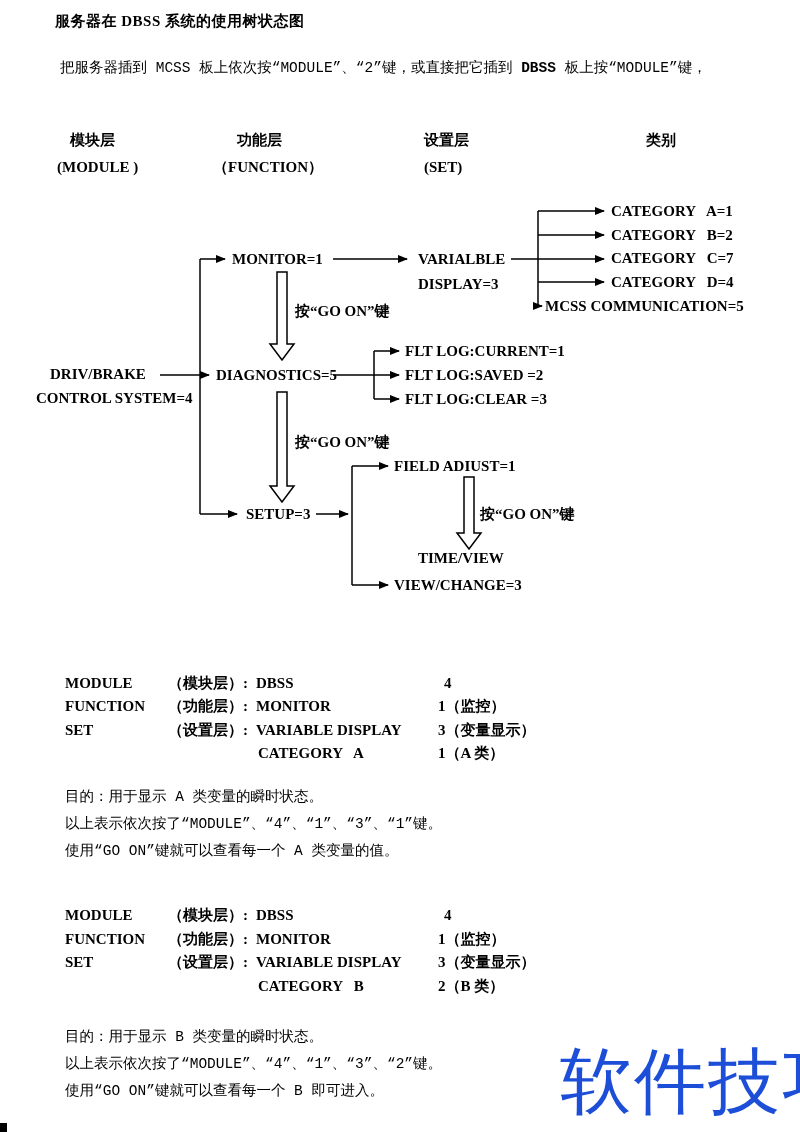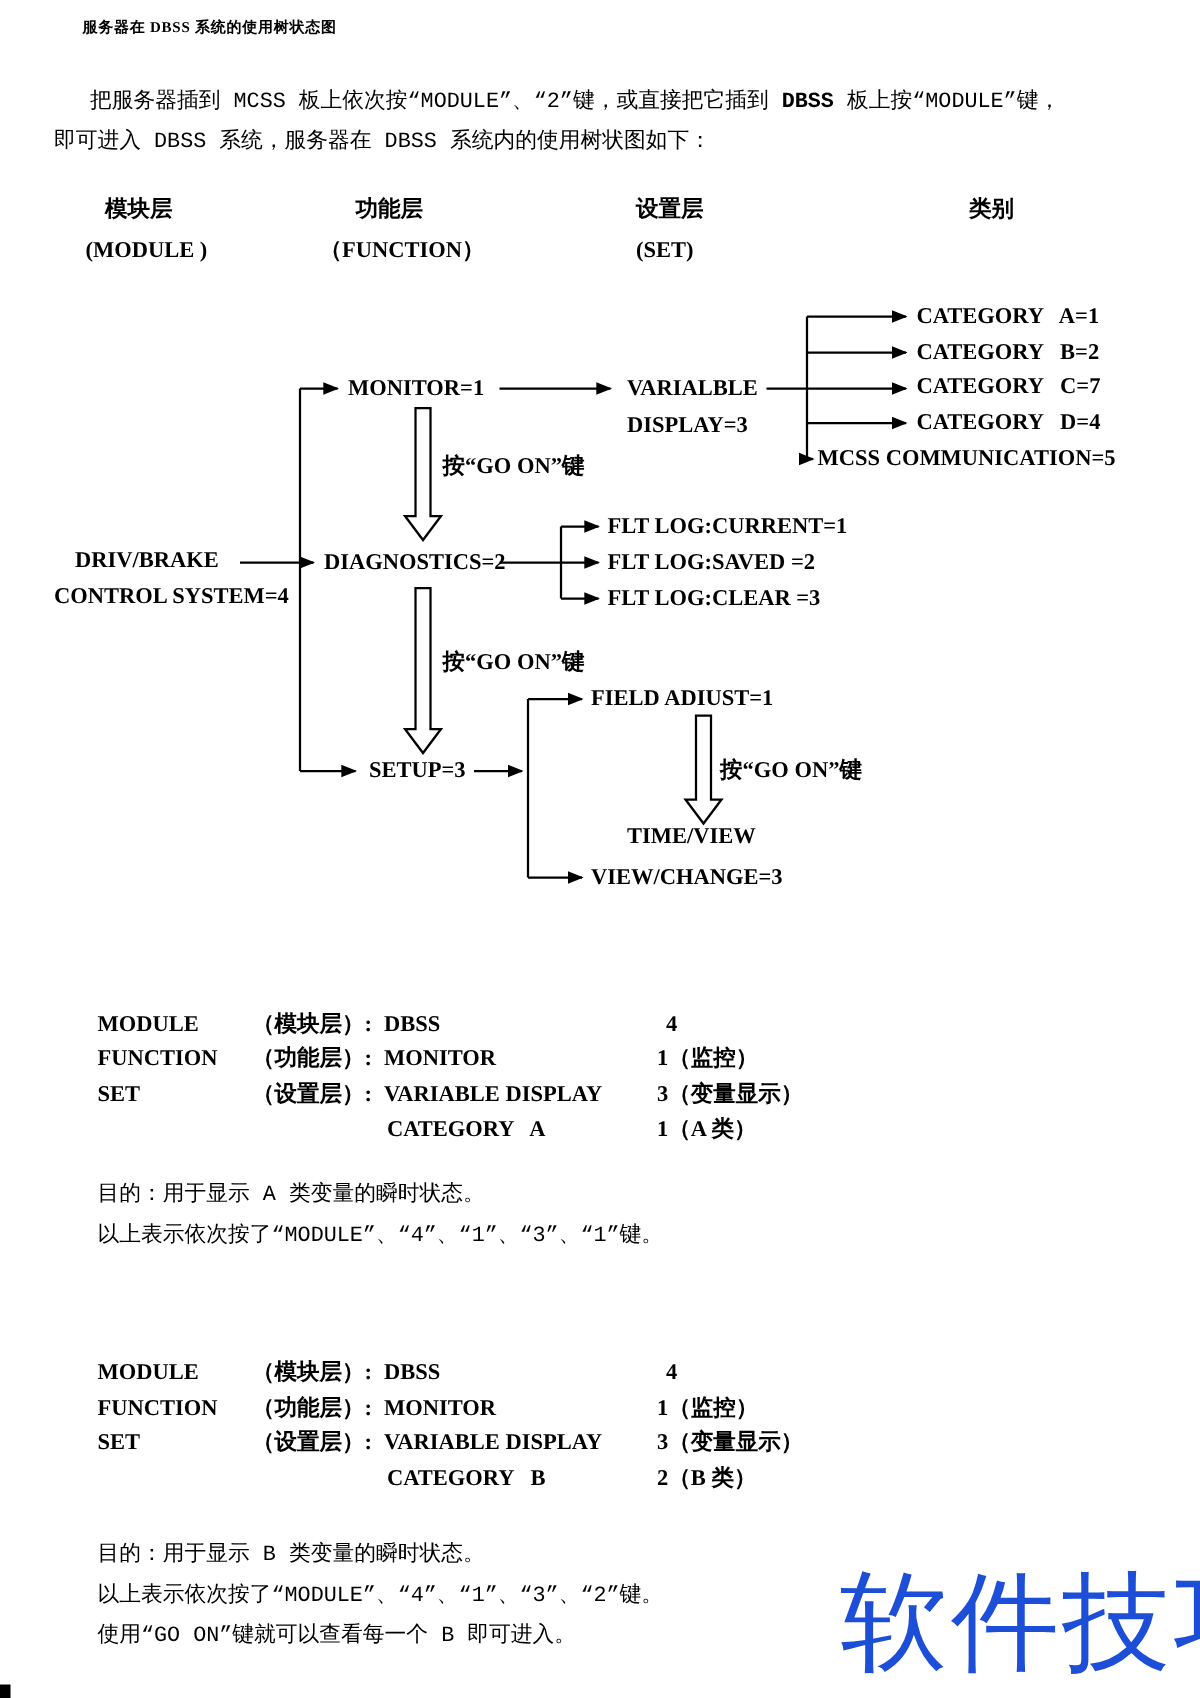--- a/index.html
+++ b/index.html
@@ -5,21 +5,21 @@
   html,body{margin:0;padding:0;background:#ffffff;}
   .page{
     position:relative;width:800px;height:1132px;background:#fff;color:#000;
     font-family:"Liberation Serif","DejaVu Serif",serif;overflow:hidden;
   }
   .wires{position:absolute;left:0;top:0;pointer-events:none;}
   .t{position:absolute;white-space:pre;line-height:1.15;}
   .b{font-weight:bold;}
   .s15{font-size:15px;}
   .s14{font-size:14.5px;font-family:Liberation Mono, monospace;}
-  .title{font-size:10px;font-weight:bold;letter-spacing:.5px;}
+  .title{font-size:15px;font-weight:bold;letter-spacing:.5px;}
   .wm{
     position:absolute;font-family:"Liberation Sans","DejaVu Sans",sans-serif;
     font-size:72px;color:#1d4ed8;letter-spacing:2px;white-space:pre;
   }
   .artifact{position:absolute;background:#000;}
   svg line{stroke:#000;stroke-width:1.5;}
   svg polygon.block{fill:#fff;stroke:#000;stroke-width:1.5;}
 </style>
 </head>
 <body>
@@ -53,42 +53,41 @@
     <line x1="352" y1="466" x2="352" y2="585"></line>
     <line x1="352" y1="466" x2="388" y2="466" marker-end="url(#ah)"></line>
     <line x1="352" y1="585" x2="388" y2="585" marker-end="url(#ah)"></line>
     <polygon class="block" points="277,272 287,272 287,344 294,344 282,360 270,344 277,344"></polygon>
     <polygon class="block" points="277,392 287,392 287,486 294,486 282,502 270,486 277,486"></polygon>
     <polygon class="block" points="464,477 474,477 474,533 481,533 469,549 457,533 464,533"></polygon>
   </svg>
 
   <div class="t title" style="left:55px;top:13px">服务器在 DBSS 系统的使用树状态图</div>
   <div class="t s14" style="left:60px;top:60px"><span>把服务器插到 MCSS 板上依次按“MODULE”、“2”键，或直接把它插到 </span><b>DBSS</b><span> 板上按“MODULE”键，</span></div>
-  <div class="t s14" style="left:36px;top:87px">即可进入 DBSS 系统，服务器在 DBSS 系统内的使用树状图如下：</div>
 
   <div class="t s15 b" style="left:70px;top:132px">模块层</div>
   <div class="t s15 b" style="left:57px;top:159px">(MODULE )</div>
   <div class="t s15 b" style="left:237px;top:132px">功能层</div>
   <div class="t s15 b" style="left:213px;top:159px">（FUNCTION）</div>
   <div class="t s15 b" style="left:424px;top:132px">设置层</div>
   <div class="t s15 b" style="left:424px;top:159px">(SET)</div>
   <div class="t s15 b" style="left:646px;top:132px">类别</div>
 
   <div class="t s15 b" style="left:50px;top:366px">DRIV/BRAKE</div>
   <div class="t s15 b" style="left:36px;top:390px">CONTROL SYSTEM=4</div>
   <div class="t s15 b" style="left:232px;top:251px">MONITOR=1</div>
   <div class="t s15 b" style="left:418px;top:251px">VARIALBLE</div>
   <div class="t s15 b" style="left:418px;top:276px">DISPLAY=3</div>
   <div class="t s15 b" style="left:611px;top:203px">CATEGORY   A=1</div>
   <div class="t s15 b" style="left:611px;top:227px">CATEGORY   B=2</div>
   <div class="t s15 b" style="left:611px;top:250px">CATEGORY   C=7</div>
   <div class="t s15 b" style="left:611px;top:274px">CATEGORY   D=4</div>
   <div class="t s15 b" style="left:545px;top:298px">MCSS COMMUNICATION=5</div>
   <div class="t s15 b" style="left:295px;top:303px">按“GO ON”键</div>
-  <div class="t s15 b" style="left:216px;top:367px">DIAGNOSTICS=2</div>
+  <div class="t s15 b" style="left:216px;top:367px">DIAGNOSTICS=5</div>
   <div class="t s15 b" style="left:405px;top:343px">FLT LOG:CURRENT=1</div>
   <div class="t s15 b" style="left:405px;top:367px">FLT LOG:SAVED =2</div>
   <div class="t s15 b" style="left:405px;top:391px">FLT LOG:CLEAR =3</div>
   <div class="t s15 b" style="left:295px;top:434px">按“GO ON”键</div>
   <div class="t s15 b" style="left:394px;top:458px">FIELD ADIUST=1</div>
   <div class="t s15 b" style="left:246px;top:506px">SETUP=3</div>
   <div class="t s15 b" style="left:480px;top:506px">按“GO ON”键</div>
   <div class="t s15 b" style="left:418px;top:550px">TIME/VIEW</div>
   <div class="t s15 b" style="left:394px;top:577px">VIEW/CHANGE=3</div>
 
@@ -103,20 +102,21 @@
     <div class="t s15 b" style="left:438px;top:698px">1（监控）</div>
     <div class="t s15 b" style="left:65px;top:722px">SET</div>
     <div class="t s15 b" style="left:168px;top:722px">（设置层）:</div>
     <div class="t s15 b" style="left:256px;top:722px">VARIABLE DISPLAY</div>
     <div class="t s15 b" style="left:438px;top:722px">3（变量显示）</div>
     <div class="t s15 b" style="left:258px;top:745px">CATEGORY   A</div>
     <div class="t s15 b" style="left:438px;top:745px">1（A 类）</div>
   </div>
   <div class="t s14" style="left:65px;top:789px">目的：用于显示 A 类变量的瞬时状态。</div>
   <div class="t s14" style="left:65px;top:816px">以上表示依次按了“MODULE”、“4”、“1”、“3”、“1”键。</div>
+  <div class="t s14" style="left:65px;top:843px">使用“GO ON”键就可以查看每一个 A 类变量的值。</div>
 
   <div>
     <div class="t s15 b" style="left:65px;top:907px">MODULE</div>
     <div class="t s15 b" style="left:168px;top:907px">（模块层）:</div>
     <div class="t s15 b" style="left:256px;top:907px">DBSS</div>
     <div class="t s15 b" style="left:444px;top:907px">4</div>
     <div class="t s15 b" style="left:65px;top:931px">FUNCTION</div>
     <div class="t s15 b" style="left:168px;top:931px">（功能层）:</div>
     <div class="t s15 b" style="left:256px;top:931px">MONITOR</div>
     <div class="t s15 b" style="left:438px;top:931px">1（监控）</div>

